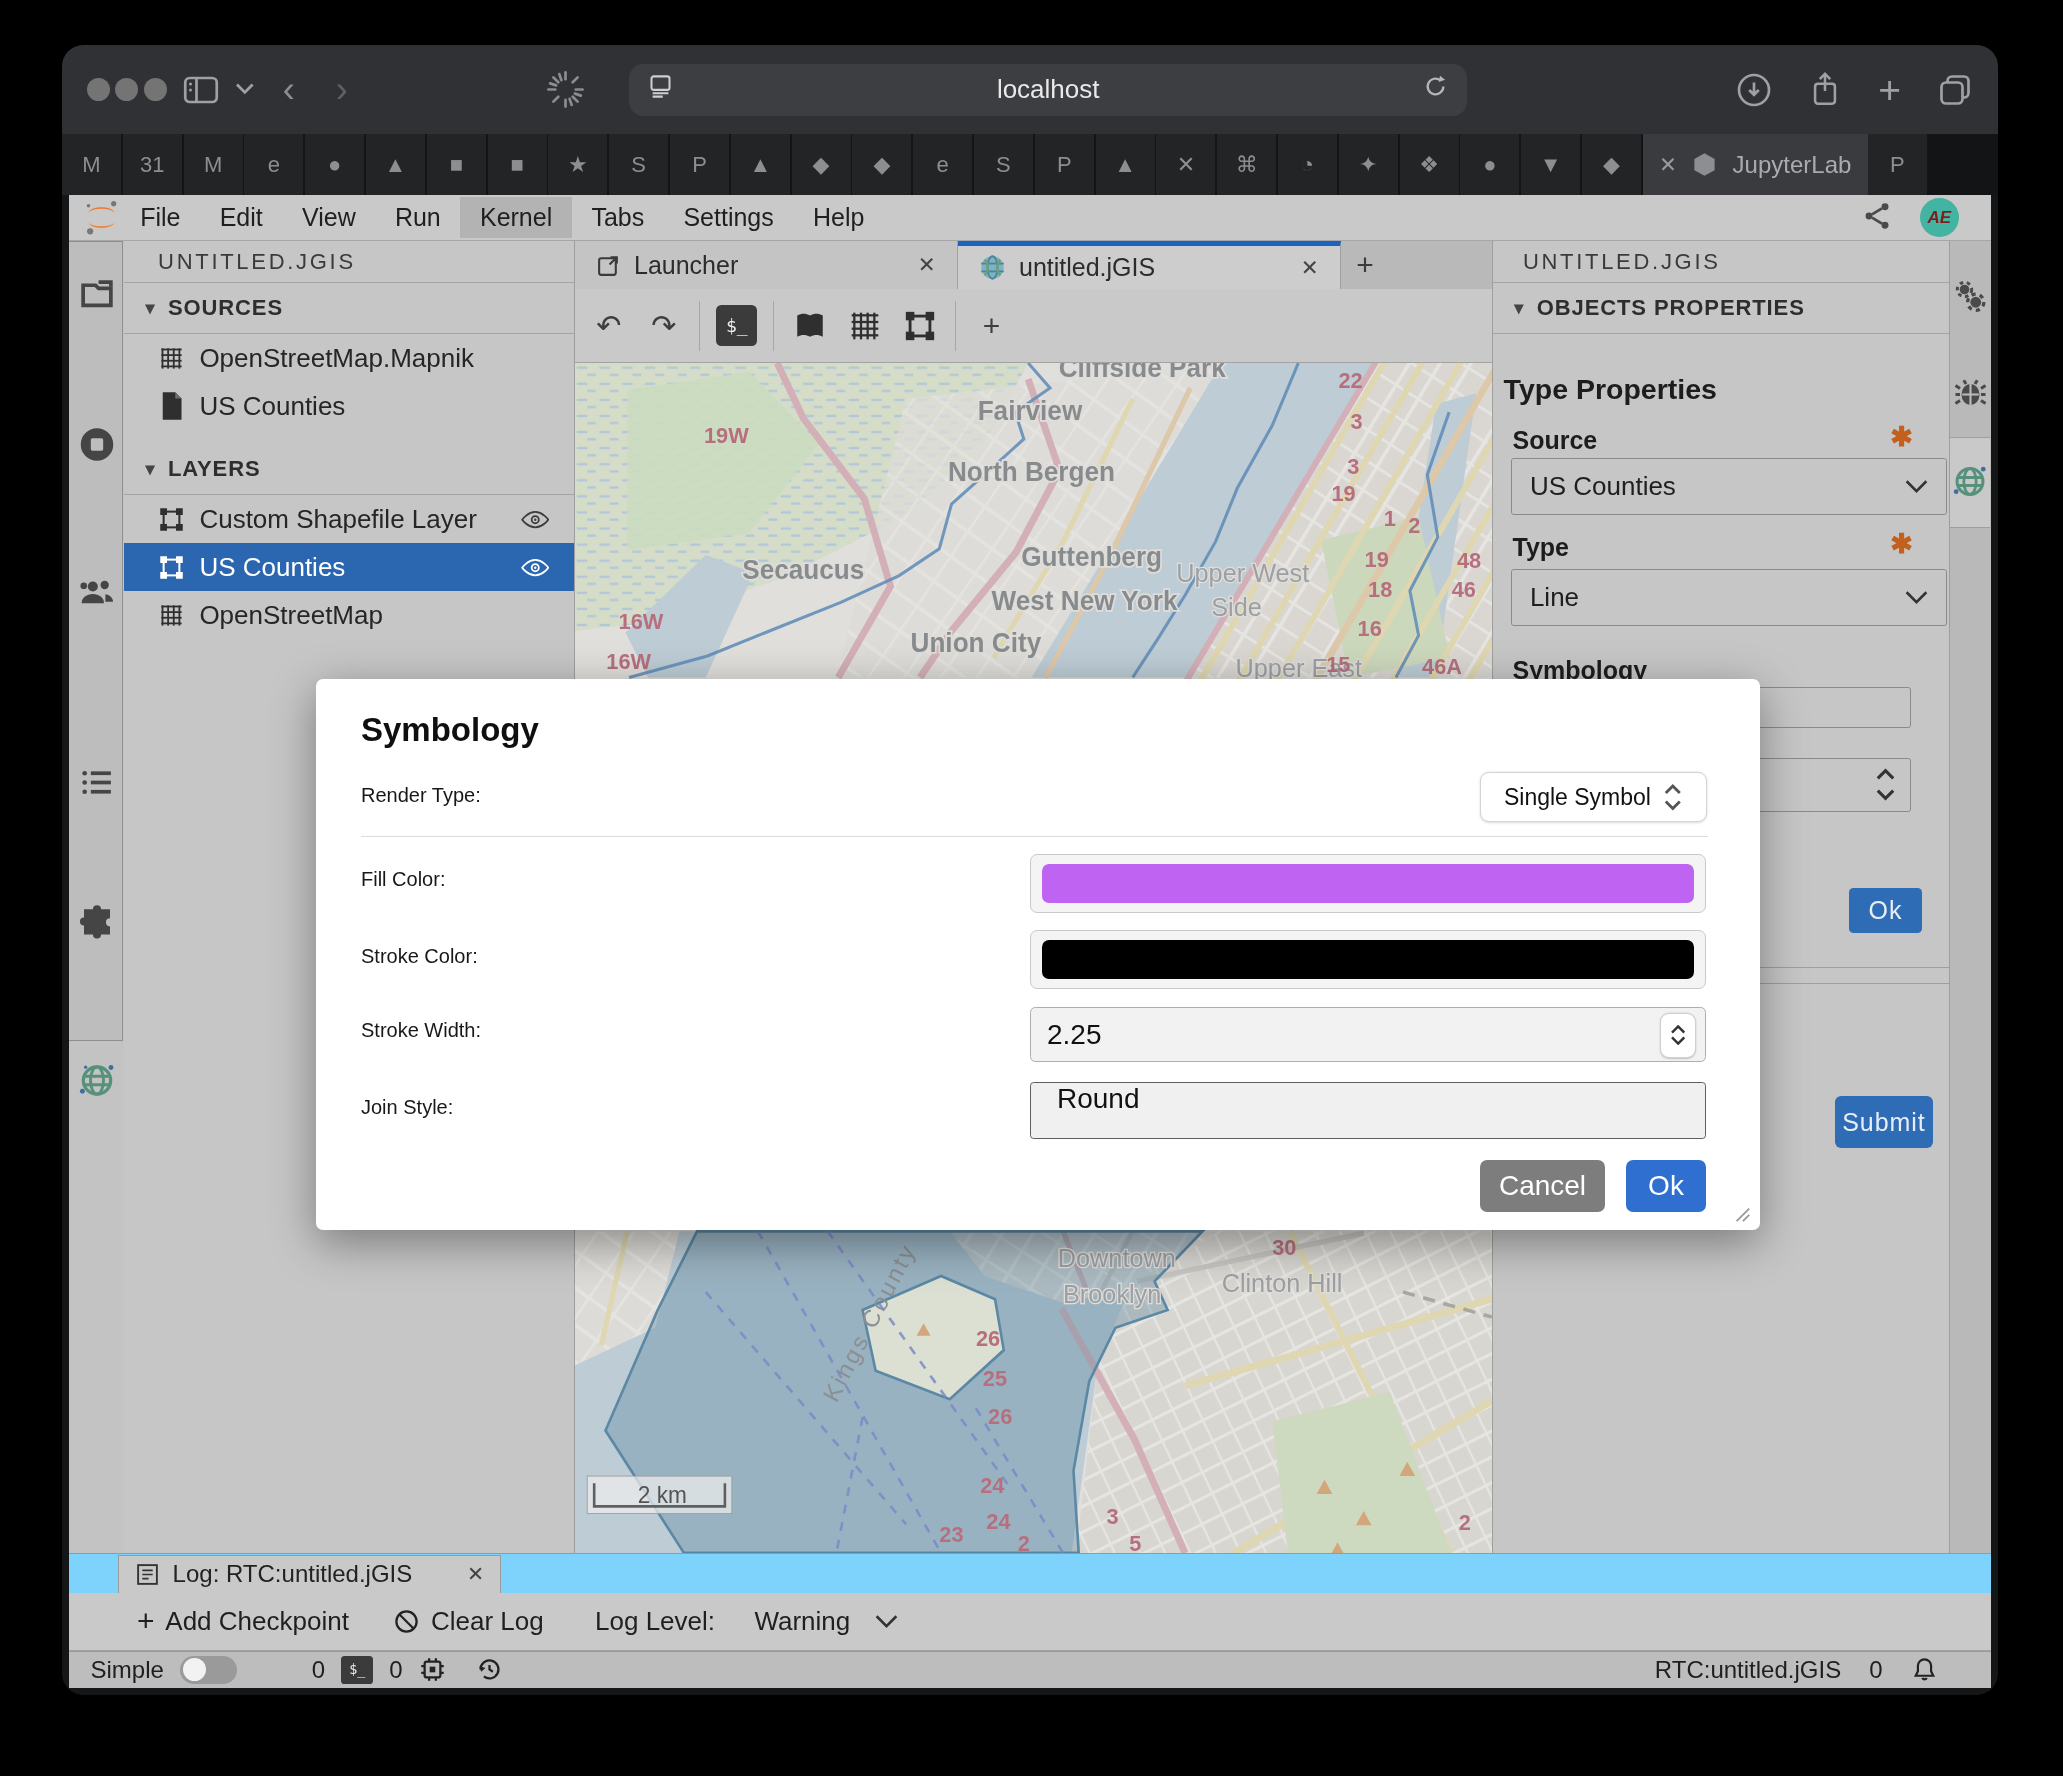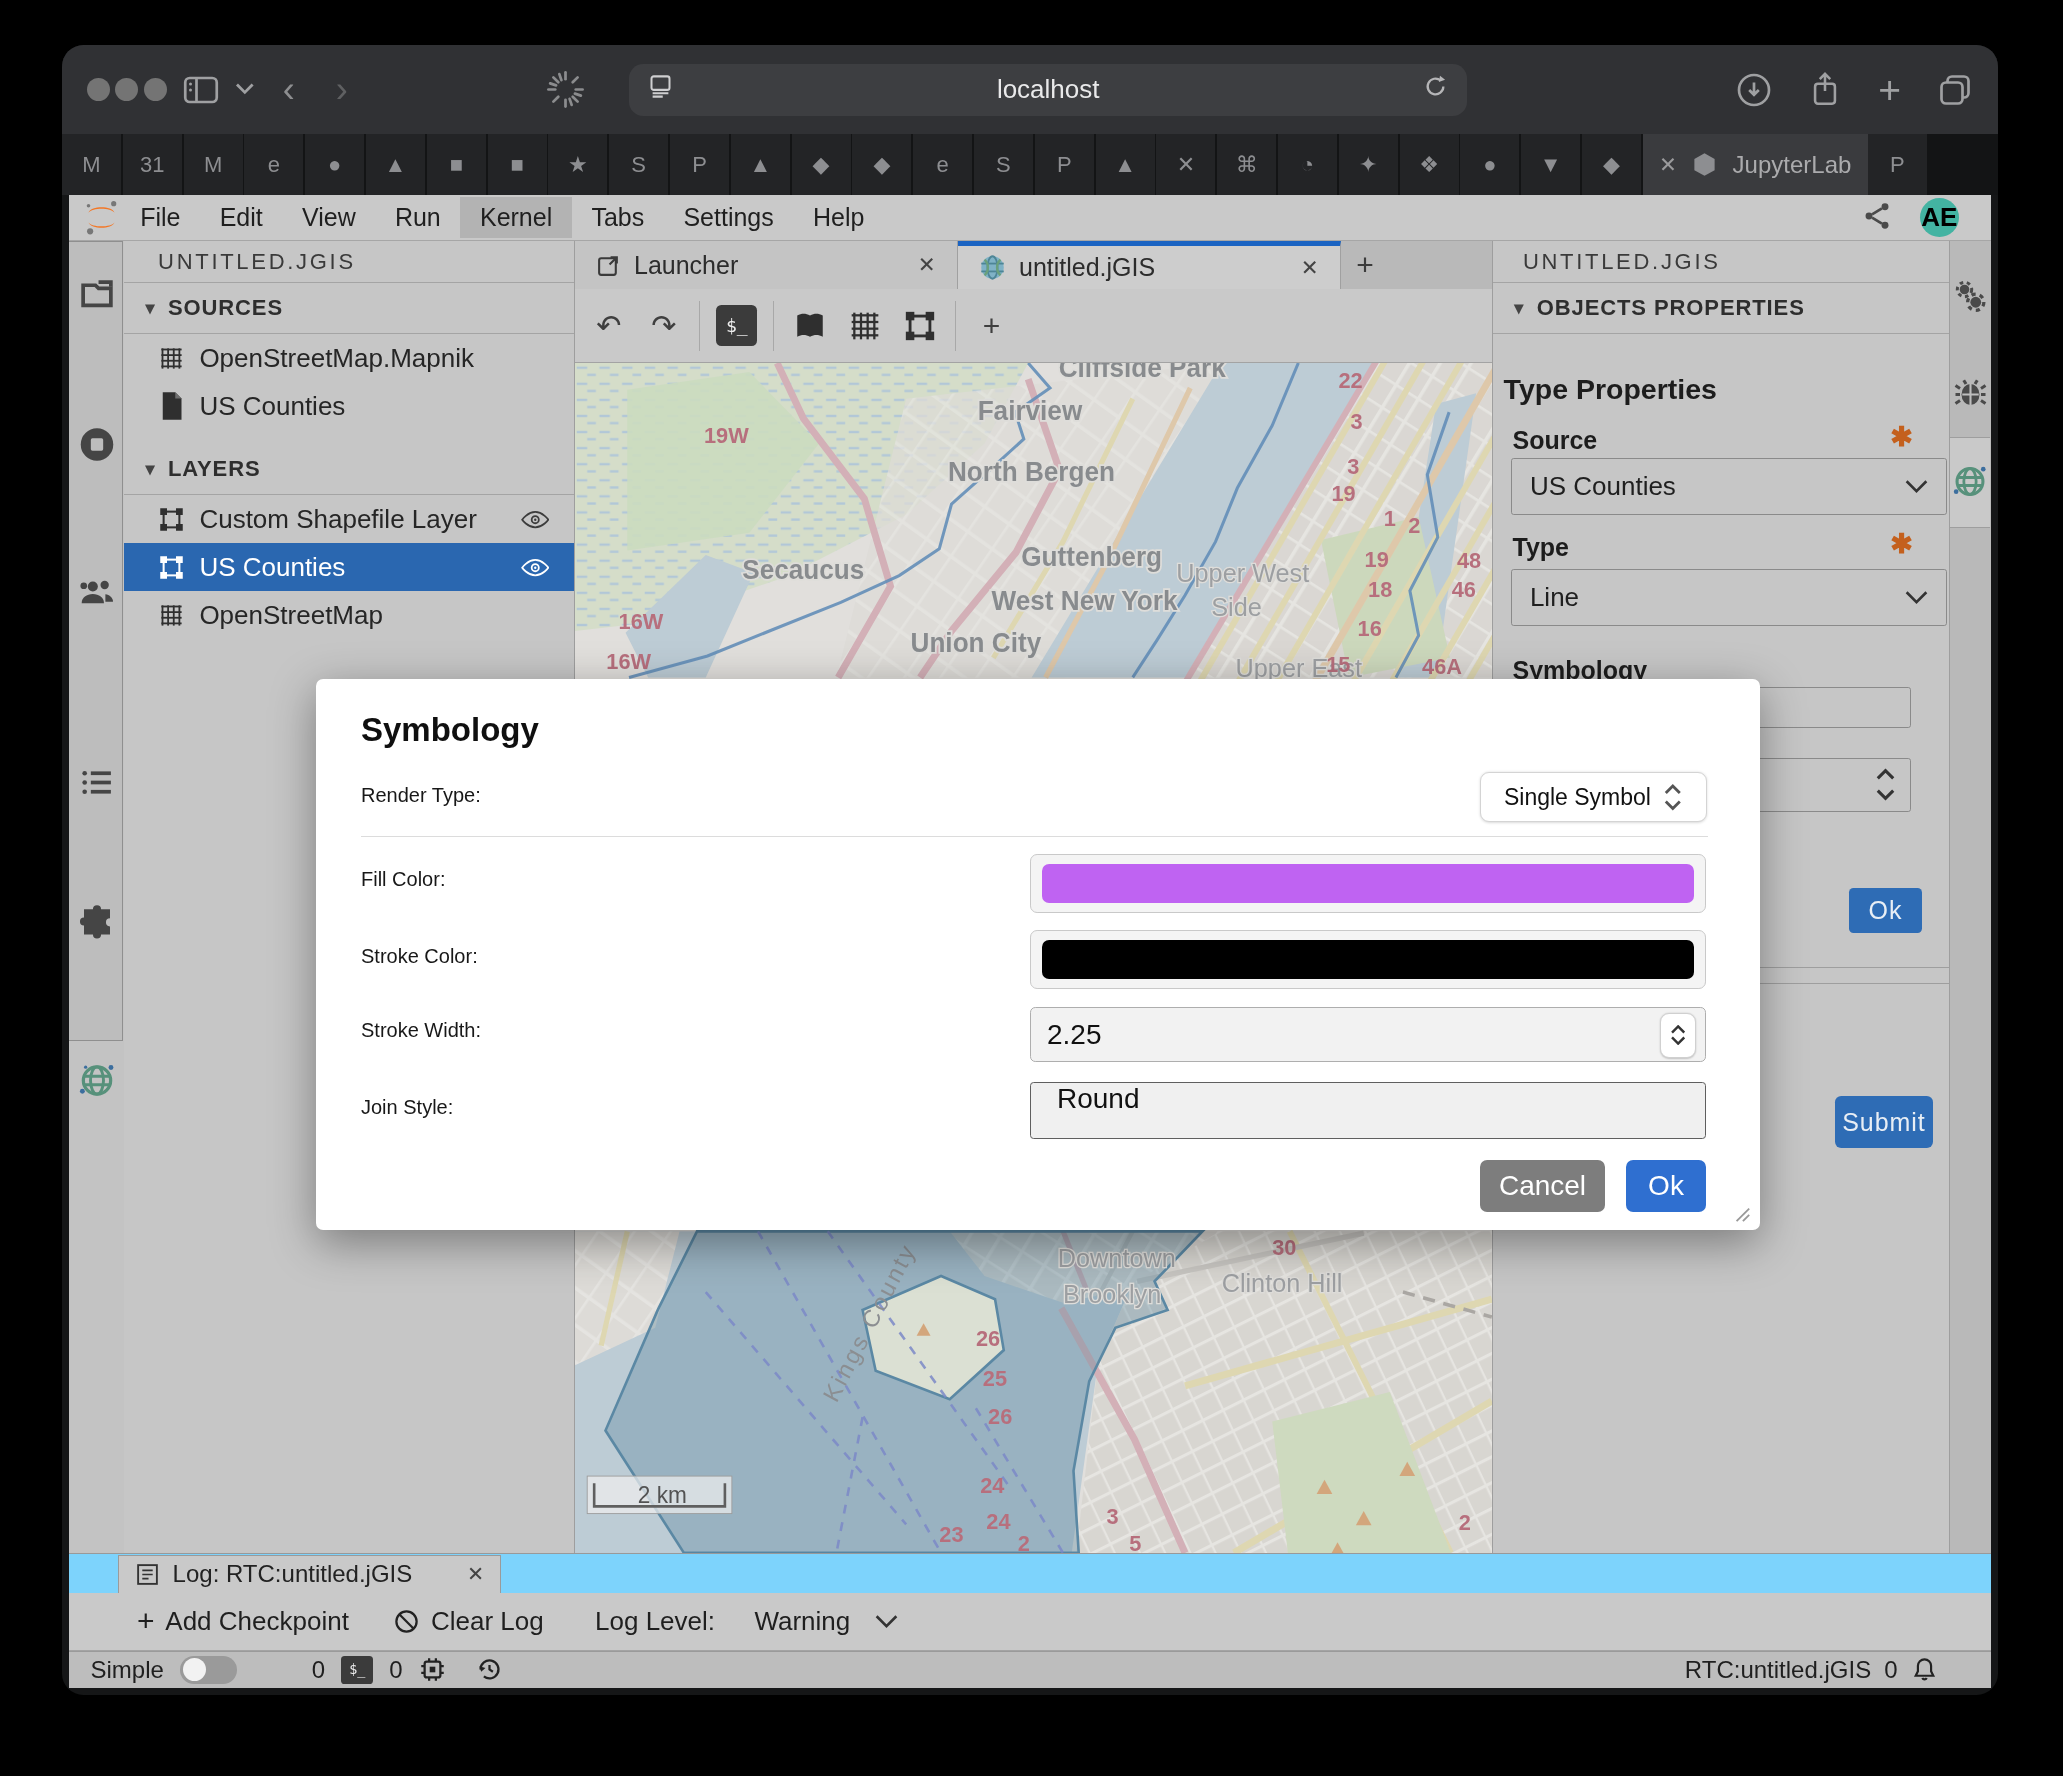--- a/index.html
+++ b/index.html
@@ -26,22 +26,22 @@
   .activetab{width:225px;background:#3a3b3e;color:#ababad;display:flex;align-items:center;
              justify-content:center;gap:14.3px;font-size:24px;flex:0 0 auto;}
   .activetab .x{font-size:21.4px;color:#9a9a9c;}
   
   .app{position:absolute;left:7.1px;right:7.1px;top:150px;bottom:7.1px;background:#c8c8c8;
        display:flex;flex-direction:column;color:#202020;}
   .menubar{height:45px;display:flex;align-items:center;background:#c9c9c9;border-bottom:0.9px solid #a6a6a6;padding:0 12.5px;}
   .menu-item{font-size:25px;color:#1f1f1f;padding:6.2px 19.6px;}
   .menu-item.active{background:#b3b3b3;}
   .menubar-right{margin-left:auto;display:flex;align-items:center;gap:27px;padding-right:19.6px;}
-  .avatar{width:39px;height:39px;border-radius:50%;background:#43b3a2;color:#000000;font-weight:bold;
-          font-size:26px;display:flex;align-items:center;justify-content:center;}
+  .avatar{width:39px;height:39px;border-radius:50%;background:#43b3a2;color:#7f1d1d;font-weight:bold;
+          font-size:17px;display:flex;align-items:center;justify-content:center;font-style:italic;}
   .mainrow{flex:1;display:flex;min-height:0;position:relative;}
   
   .activitybar{width:55px;background:#c3c3c3;position:relative;flex:0 0 auto;}
   .activitybox{position:absolute;left:0;top:0;width:53px;height:798px;background:#bdbdbd;
                border:0.9px solid #8f8f8f;border-left:none;}
   .act-icon{position:absolute;left:50%;transform:translateX(-50%);width:39px;height:39px;
             display:flex;align-items:center;justify-content:center;}
   .rightstrip{width:41px;background:#b9b9b9;border-left:0.9px solid #9e9e9e;position:relative;flex:0 0 auto;}
   .rightstrip .tile{position:absolute;left:0;width:40px;height:89px;background:#c9c9c9;
                     border-top:0.9px solid #9e9e9e;border-bottom:0.9px solid #9e9e9e;}
@@ -89,21 +89,21 @@
           display:flex;align-items:center;gap:12.5px;padding:0 16px;font-size:24px;color:#222;box-sizing:border-box;}
   .logtab .x{margin-left:auto;font-size:20.5px;color:#444;}
   .logtoolbar{height:57px;background:#c9c9c9;border-bottom:0.9px solid #a3a3a3;display:flex;align-items:center;
               padding-left:68px;font-size:26px;color:#1f1f1f;gap:10.7px;}
   .statusbar{height:36px;background:#bdbdbd;border-top:0.9px solid #9a9a9a;display:flex;align-items:center;
              padding:0 21.4px;font-size:24px;color:#1f1f1f;gap:16px;}
   .toggle{width:57px;height:28.5px;border-radius:14.3px;background:#9a9a9a;position:relative;}
   .toggle .knob{position:absolute;left:2.7px;top:2.7px;width:23px;height:23px;border-radius:50%;background:#f2f2f2;}
   .mini-term{width:32px;height:28.5px;background:#3b3b3b;color:#ededed;border-radius:3.6px;display:flex;align-items:center;
              justify-content:center;font-family:"DejaVu Sans Mono",monospace;font-size:13.4px;}
-  .status-right{margin-left:auto;display:flex;align-items:center;gap:13px;padding-right:32px;}
+  .status-right{margin-left:auto;display:flex;align-items:center;gap:28px;padding-right:32px;}
   
   .dialog{position:absolute;left:316px;top:679px;width:1444px;height:551px;background:#fff;border-radius:7.1px;
           box-shadow:0 12.5px 45px rgba(0,0,0,0.38);z-index:50;}
   .dlg-title{position:absolute;left:45px;top:32px;font-size:33px;font-weight:bold;color:#0f0f0f;}
   .dlg-label{position:absolute;left:45px;font-size:20px;color:#181818;}
   .dlg-hr{position:absolute;left:45px;right:52px;top:157px;border-top:1.8px solid #dcdcdc;}
   .mac-select{position:absolute;top:93px;width:225px;height:48px;background:#fff;border:0.9px solid #d4d4d4;
               border-radius:9px;box-shadow:0 0.9px 2.7px rgba(0,0,0,0.15);display:flex;align-items:center;
               justify-content:center;gap:12.5px;font-size:23px;color:#111;left:1164px;}
   .swatch-outer{position:absolute;left:714px;width:676px;height:59px;background:#f4f4f4;border:1.8px solid #c9c9c9;

